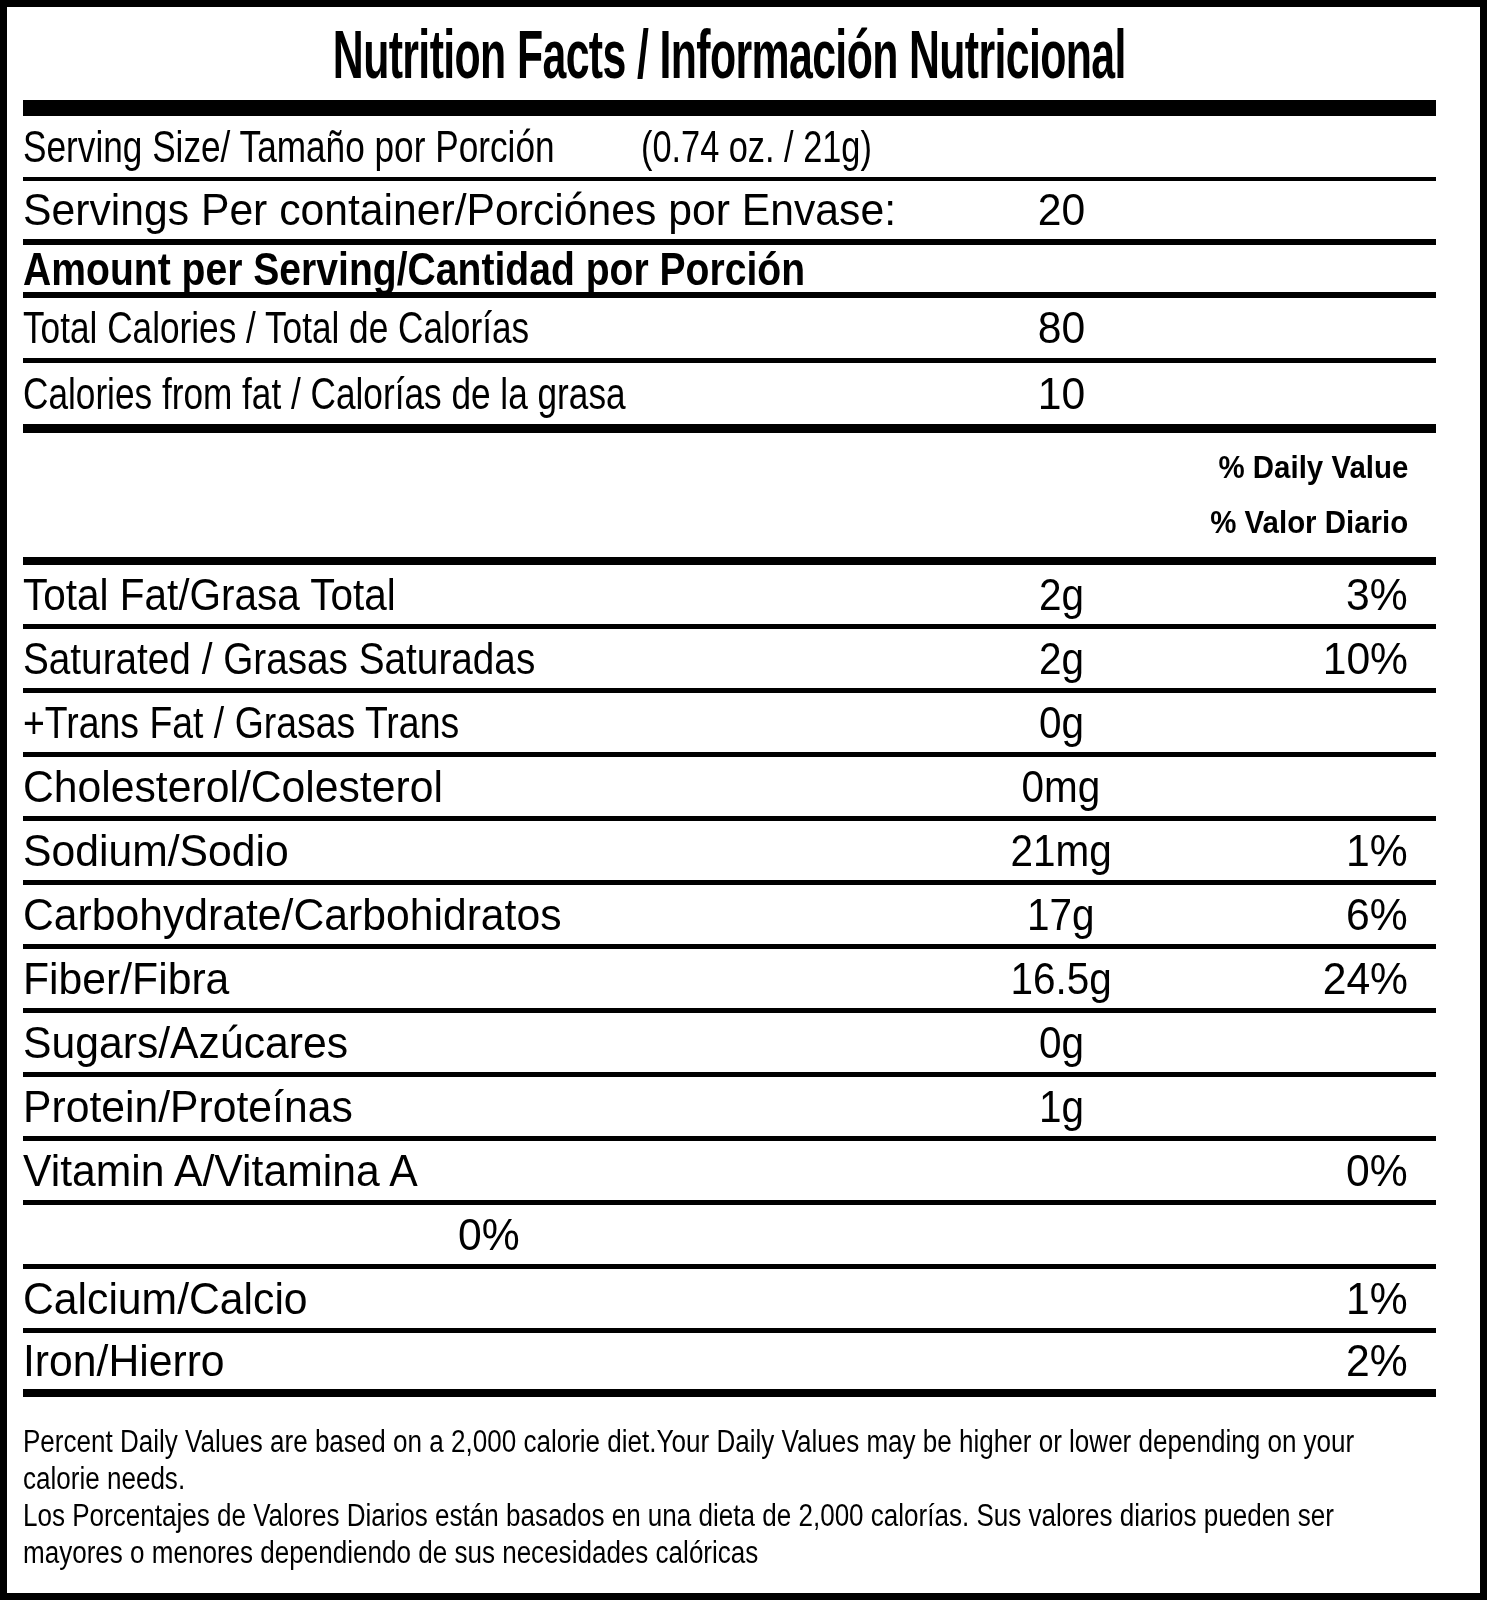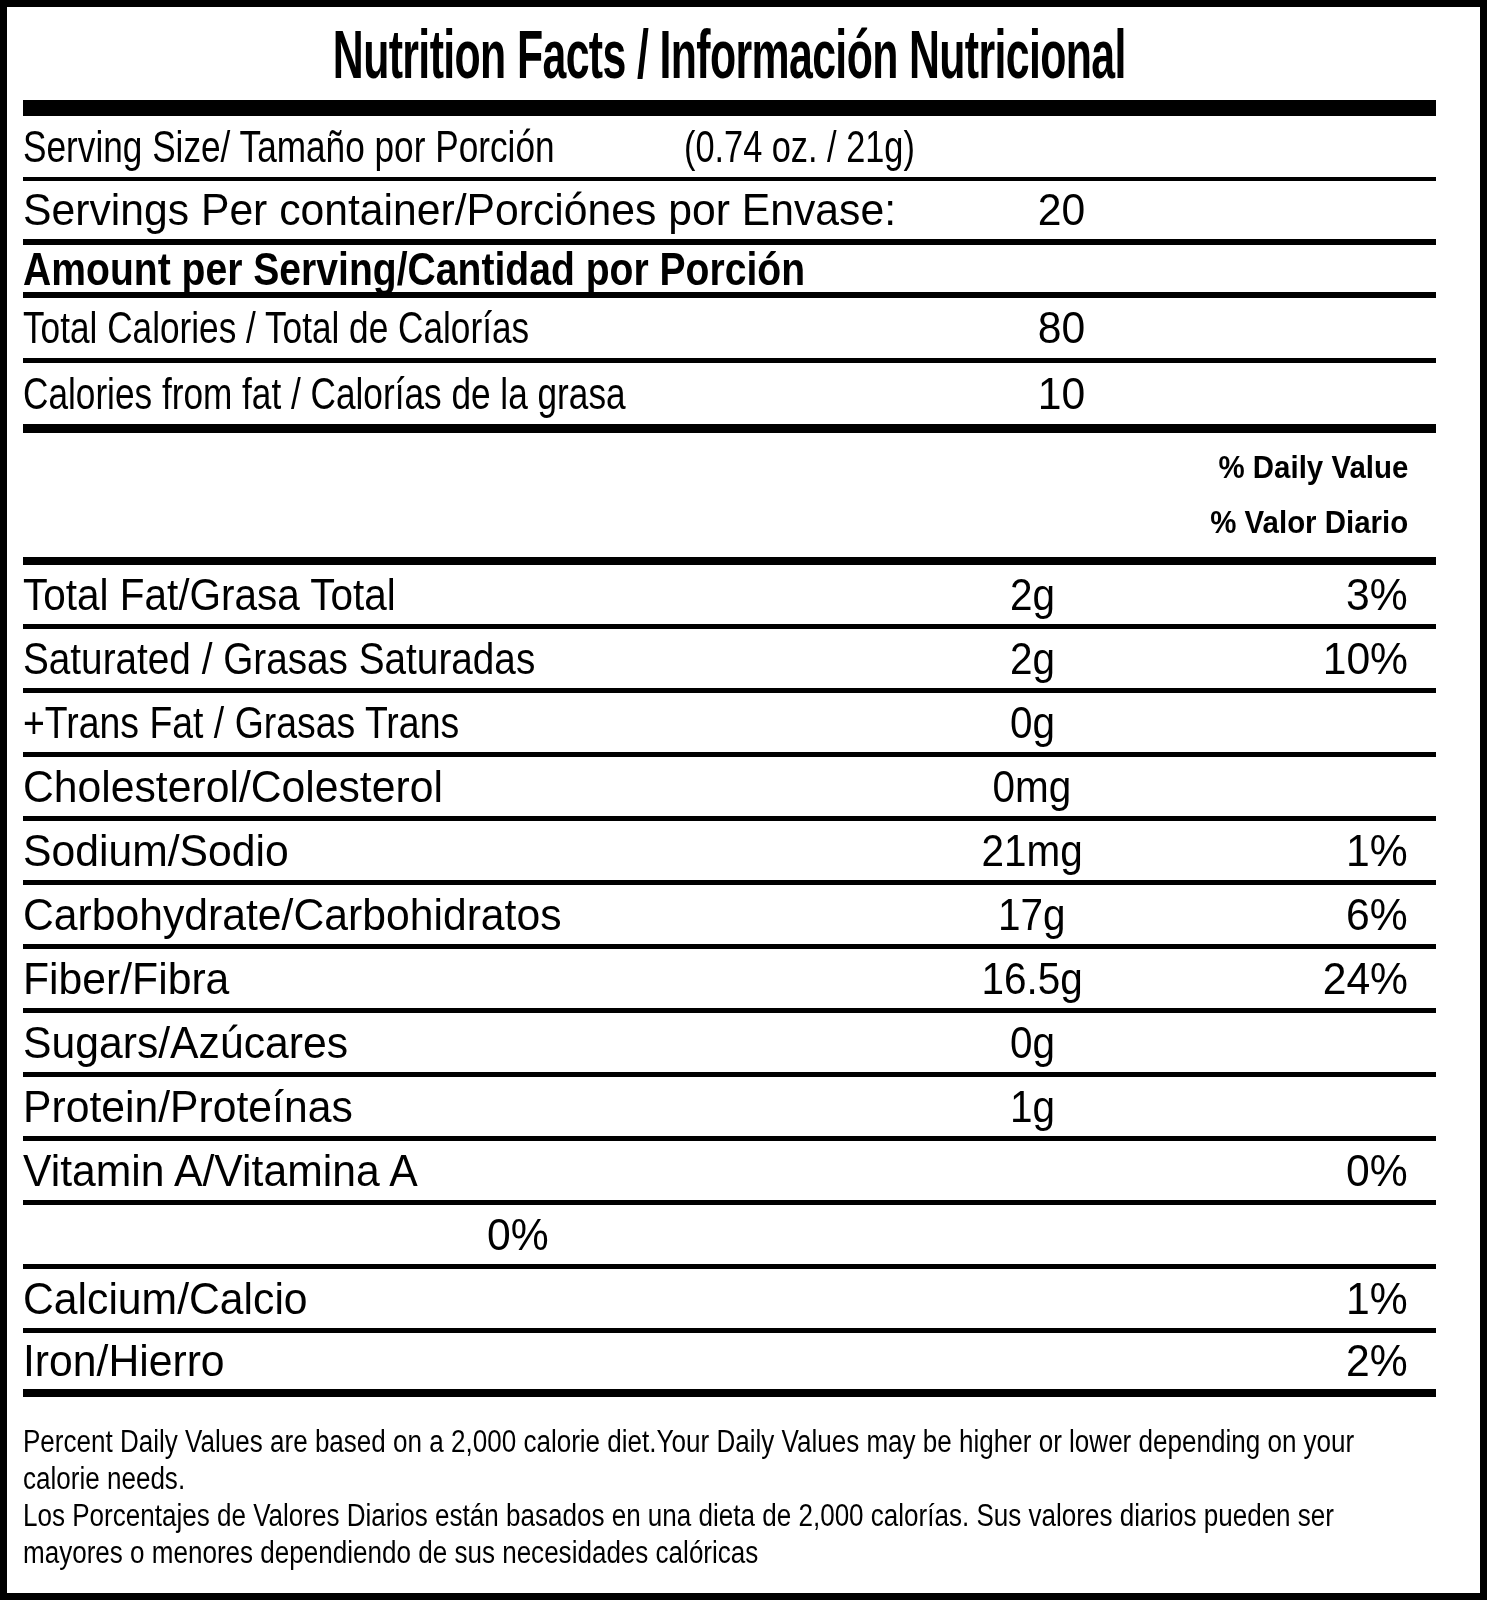--- a/index.html
+++ b/index.html
@@ -23,33 +23,33 @@
   .cx{display:inline-block;transform-origin:0 50%;}
   .oc{transform-origin:50% 50%;}
   .or{transform-origin:100% 50%;}
   .c63{transform:scaleX(0.63);}
   .c78{transform:scaleX(0.78);}
   .c80{transform:scaleX(0.80);}
   .c85{transform:scaleX(0.85);}
   .c88{transform:scaleX(0.88);}
   .c92{transform:scaleX(0.92);}
   .c97{transform:scaleX(0.97);}
-  .r-serving{height:65px;border-bottom-width:4px;gap:43px;}
+  .r-serving{height:65px;border-bottom-width:4px;}
   .r-serving .sv{margin-left:-46px;}
   .r-servings{height:64px;border-bottom-width:6px;}
   .r-amount{height:53px;border-bottom-width:6px;font-weight:bold;font-size:46px;}
   .r-cal1{height:65px;}
   .r-cal2{height:70px;border-bottom-width:9px;}
   .dv{
     height:132px;border-bottom:8px solid #000000;
     display:flex;flex-direction:column;justify-content:center;align-items:flex-end;
     gap:18px;padding-right:28px;
     font-size:32px;font-weight:bold;white-space:nowrap;
   }
-  .r-n{height:64px;gap:29px;}
+  .r-n{height:64px;}
   .r-last{border-bottom-width:8px;}
   .footer{
     height:181px;padding-top:26px;
     font-size:31px;line-height:37px;
     width:1672px;transform:scaleX(0.84);transform-origin:0 0;
     white-space:normal;
   }
   .footer p{margin:0;}
 </style>
 </head>

